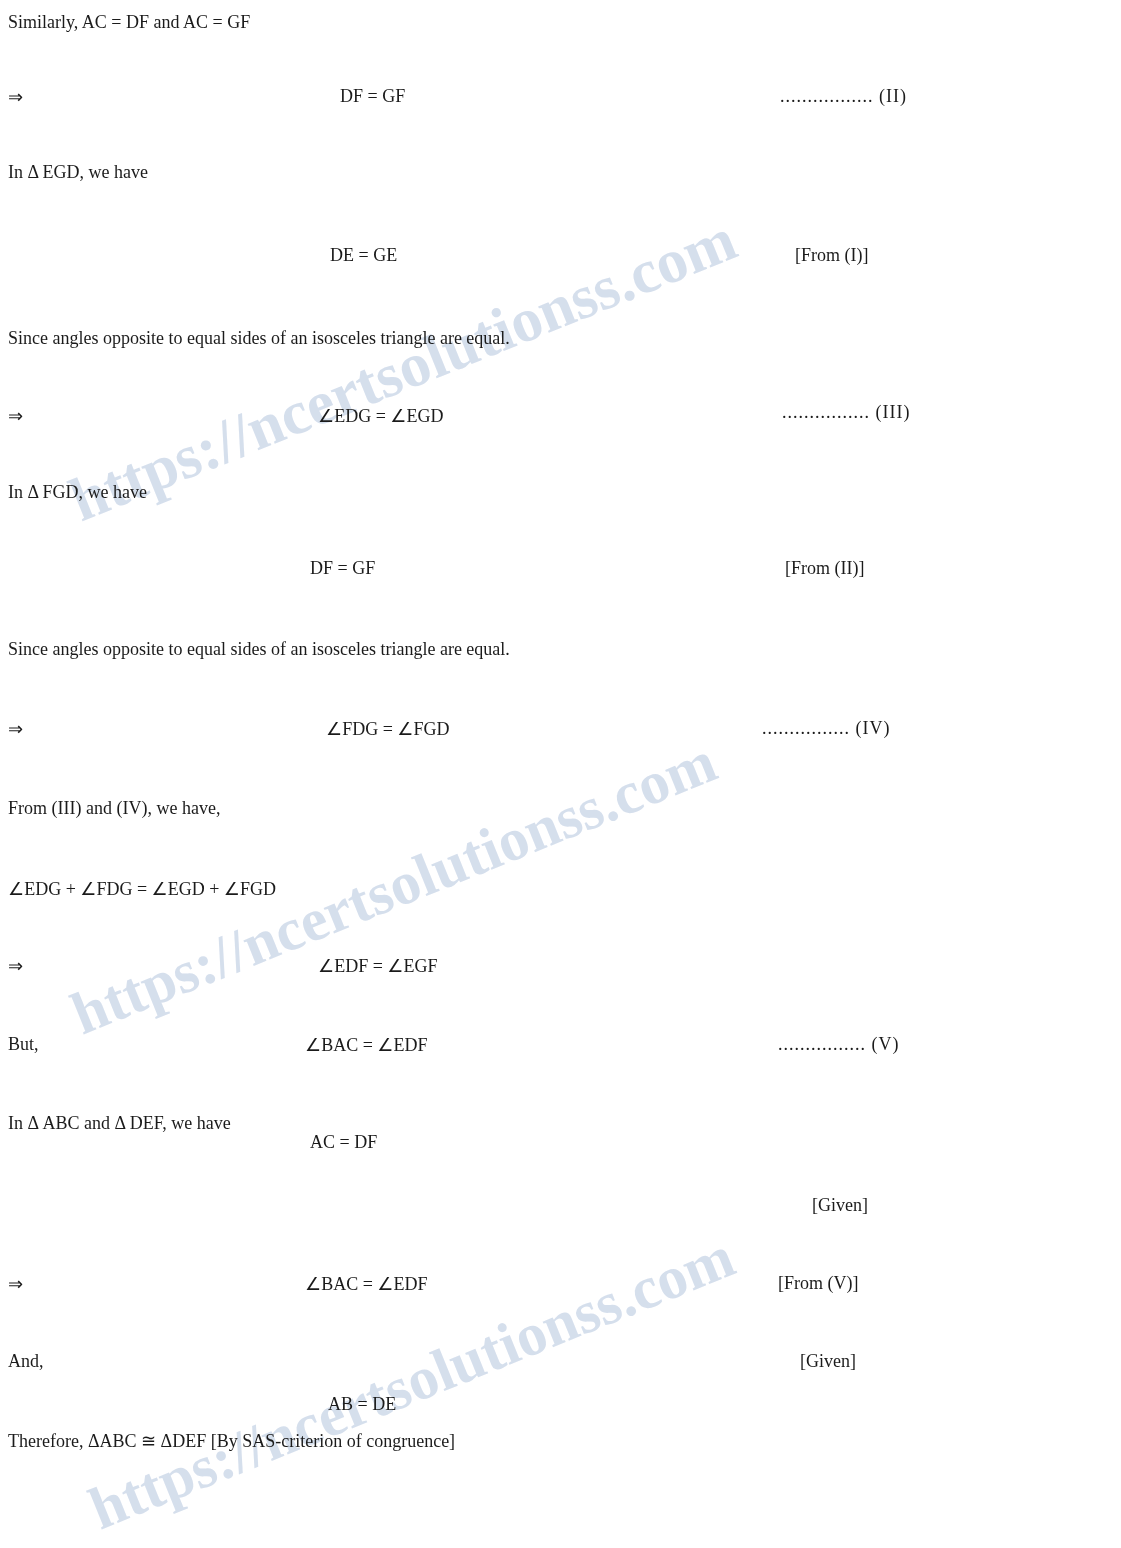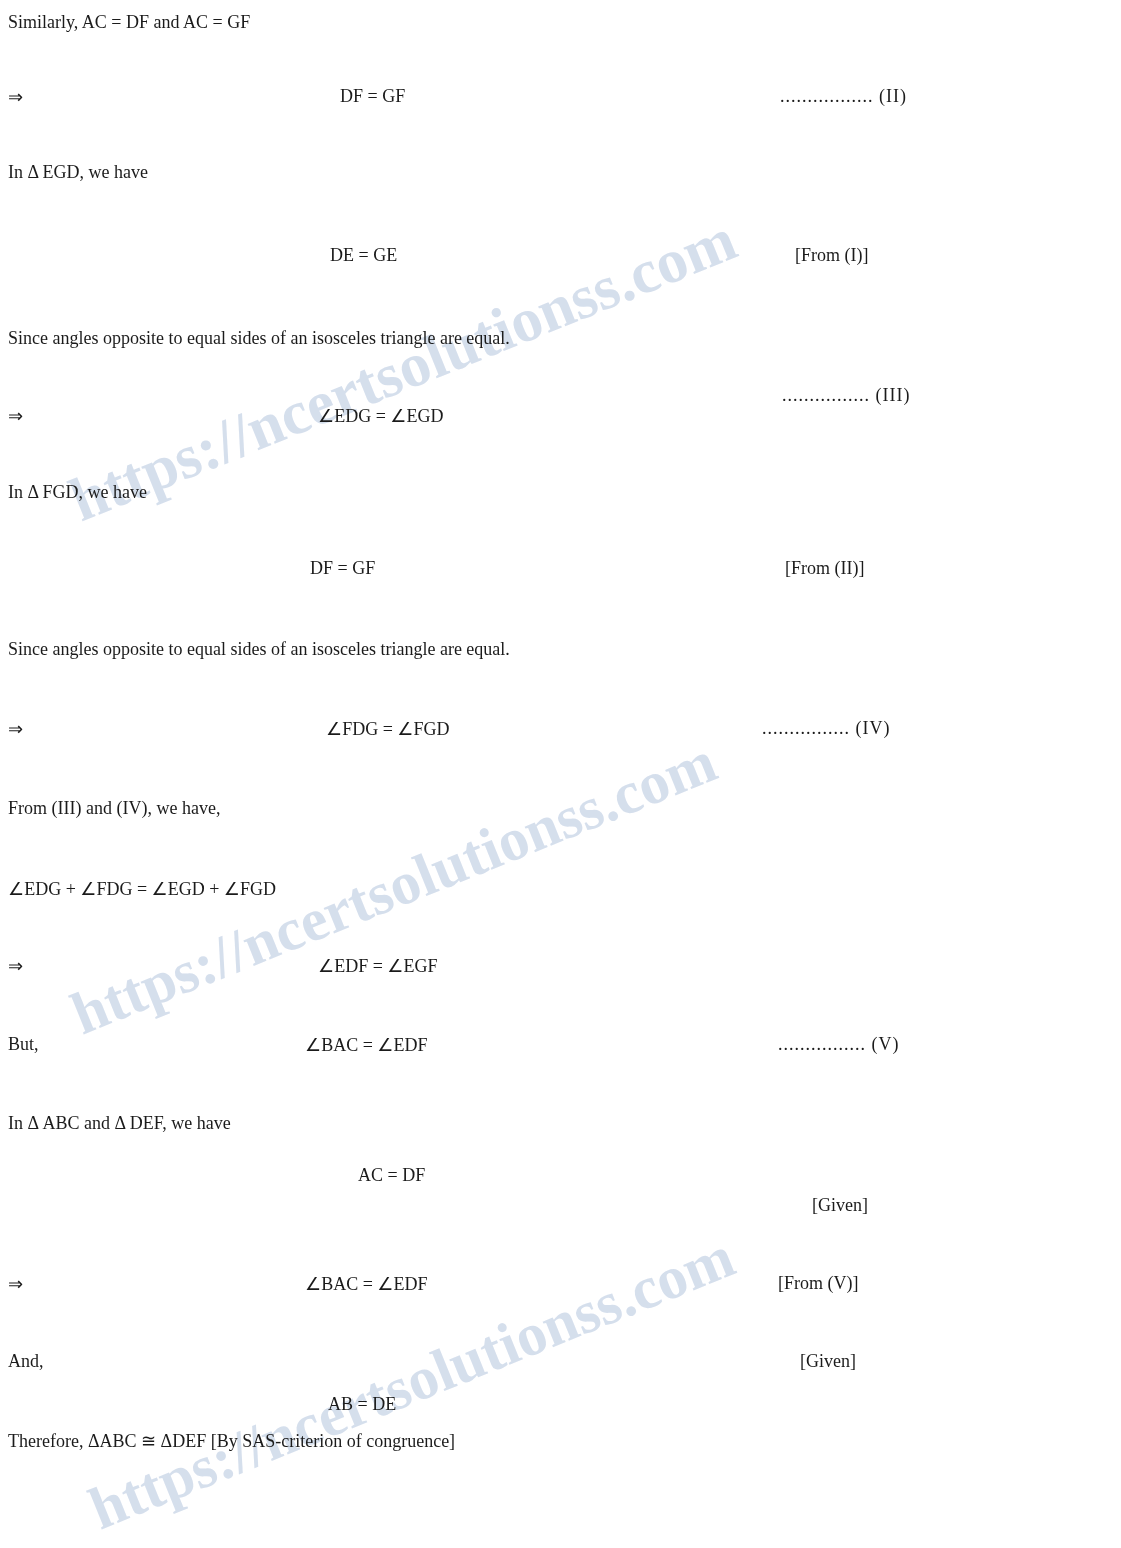--- a/index.html
+++ b/index.html
@@ -68,21 +68,21 @@
 
   <div class="blk" style="left:8px; top:162px;">In Δ EGD, we have</div>
 
   <div class="blk" style="left:330px;top:245px;">DE = GE</div>
   <div class="blk" style="left:795px;top:245px;">[From (I)]</div>
 
   <div class="blk" style="left:8px; top:328px;">Since angles opposite to equal sides of an isosceles triangle are equal.</div>
 
   <div class="blk" style="left:8px;  top:405px;">⇒</div>
   <div class="blk" style="left:318px;top:405px;">∠EDG = ∠EGD</div>
-  <div class="blk dots" style="left:782px;top:385px;">................ (III)</div>
+  <div class="blk dots" style="left:782px;top:402px;">................ (III)</div>
 
   <div class="blk" style="left:8px; top:482px;">In Δ FGD, we have</div>
 
   <div class="blk" style="left:310px;top:558px;">DF = GF</div>
   <div class="blk" style="left:785px;top:558px;text-align:right;">[From (II)]</div>
 
   <div class="blk" style="left:8px; top:639px;">Since angles opposite to equal sides of an isosceles triangle are equal.</div>
 
   <div class="blk" style="left:8px;  top:718px;">⇒</div>
   <div class="blk" style="left:326px;top:718px;">∠FDG = ∠FGD</div>
@@ -94,21 +94,21 @@
 
   <div class="blk" style="left:8px;  top:955px;">⇒</div>
   <div class="blk" style="left:318px;top:955px;">∠EDF = ∠EGF</div>
 
   <div class="blk" style="left:8px;  top:1034px;">But,</div>
   <div class="blk" style="left:305px;top:1034px;">∠BAC = ∠EDF</div>
   <div class="blk dots" style="left:778px;top:1034px;">................ (V)</div>
 
   <div class="blk" style="left:8px; top:1113px;">In Δ ABC and Δ DEF, we have</div>
 
-  <div class="blk" style="left:310px;top:1165px;margin-left:48px;">AC = DF</div>
+  <div class="blk" style="left:310px;top:1132px;">AC = DF</div>
   <div class="blk" style="left:812px;top:1195px;">[Given]</div>
 
   <div class="blk" style="left:8px;  top:1273px;">⇒</div>
   <div class="blk" style="left:305px;top:1273px;">∠BAC = ∠EDF</div>
   <div class="blk" style="left:778px;top:1273px;">[From (V)]</div>
 
   <div class="blk" style="left:8px;  top:1351px;">And,</div>
   <div class="blk" style="left:328px;top:1351px;margin-top:43px;">AB = DE</div>
   <div class="blk" style="left:800px;top:1351px;">[Given]</div>
 

